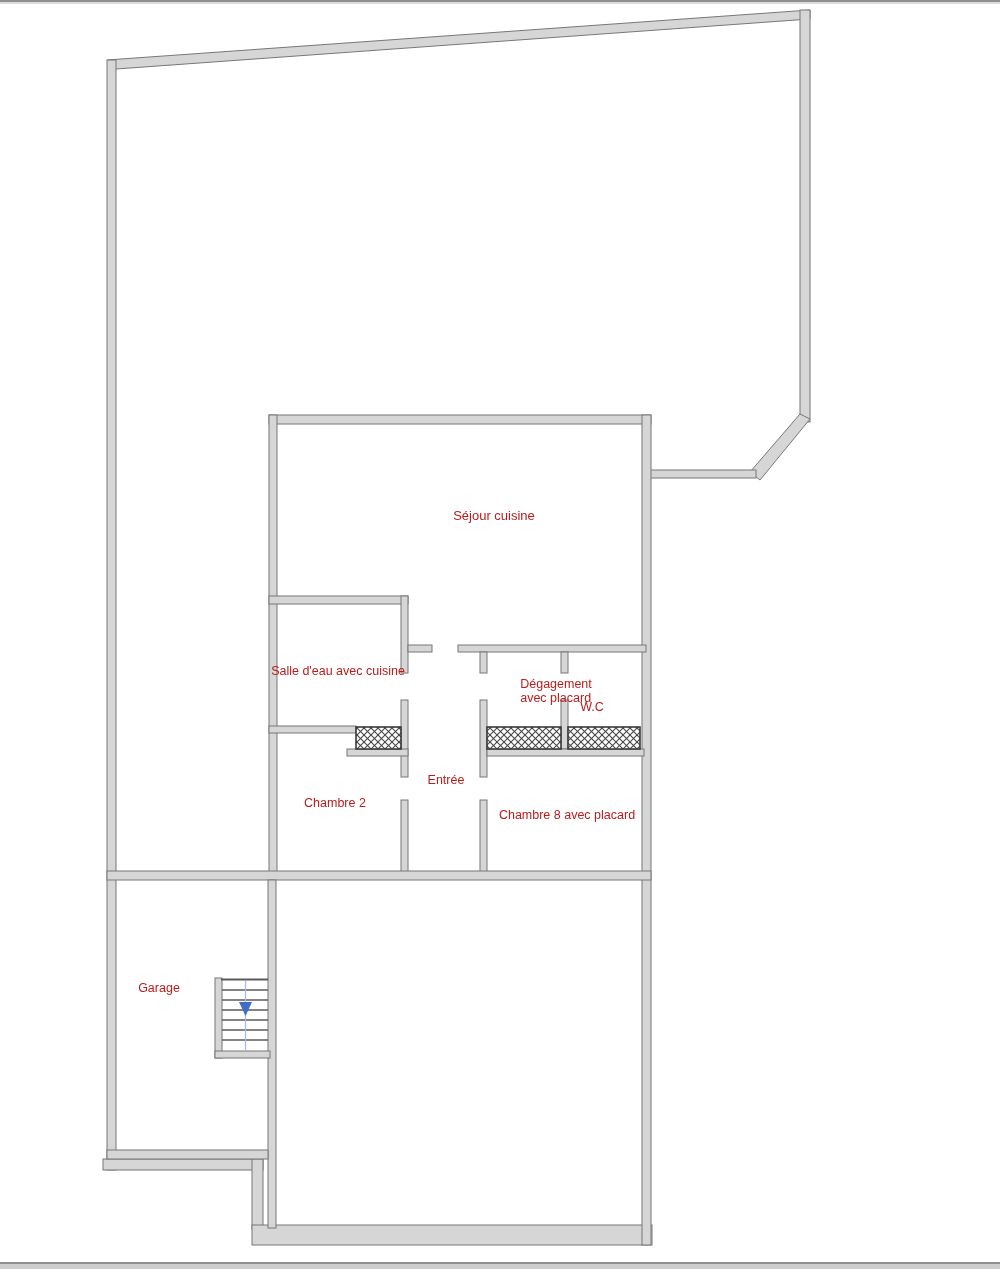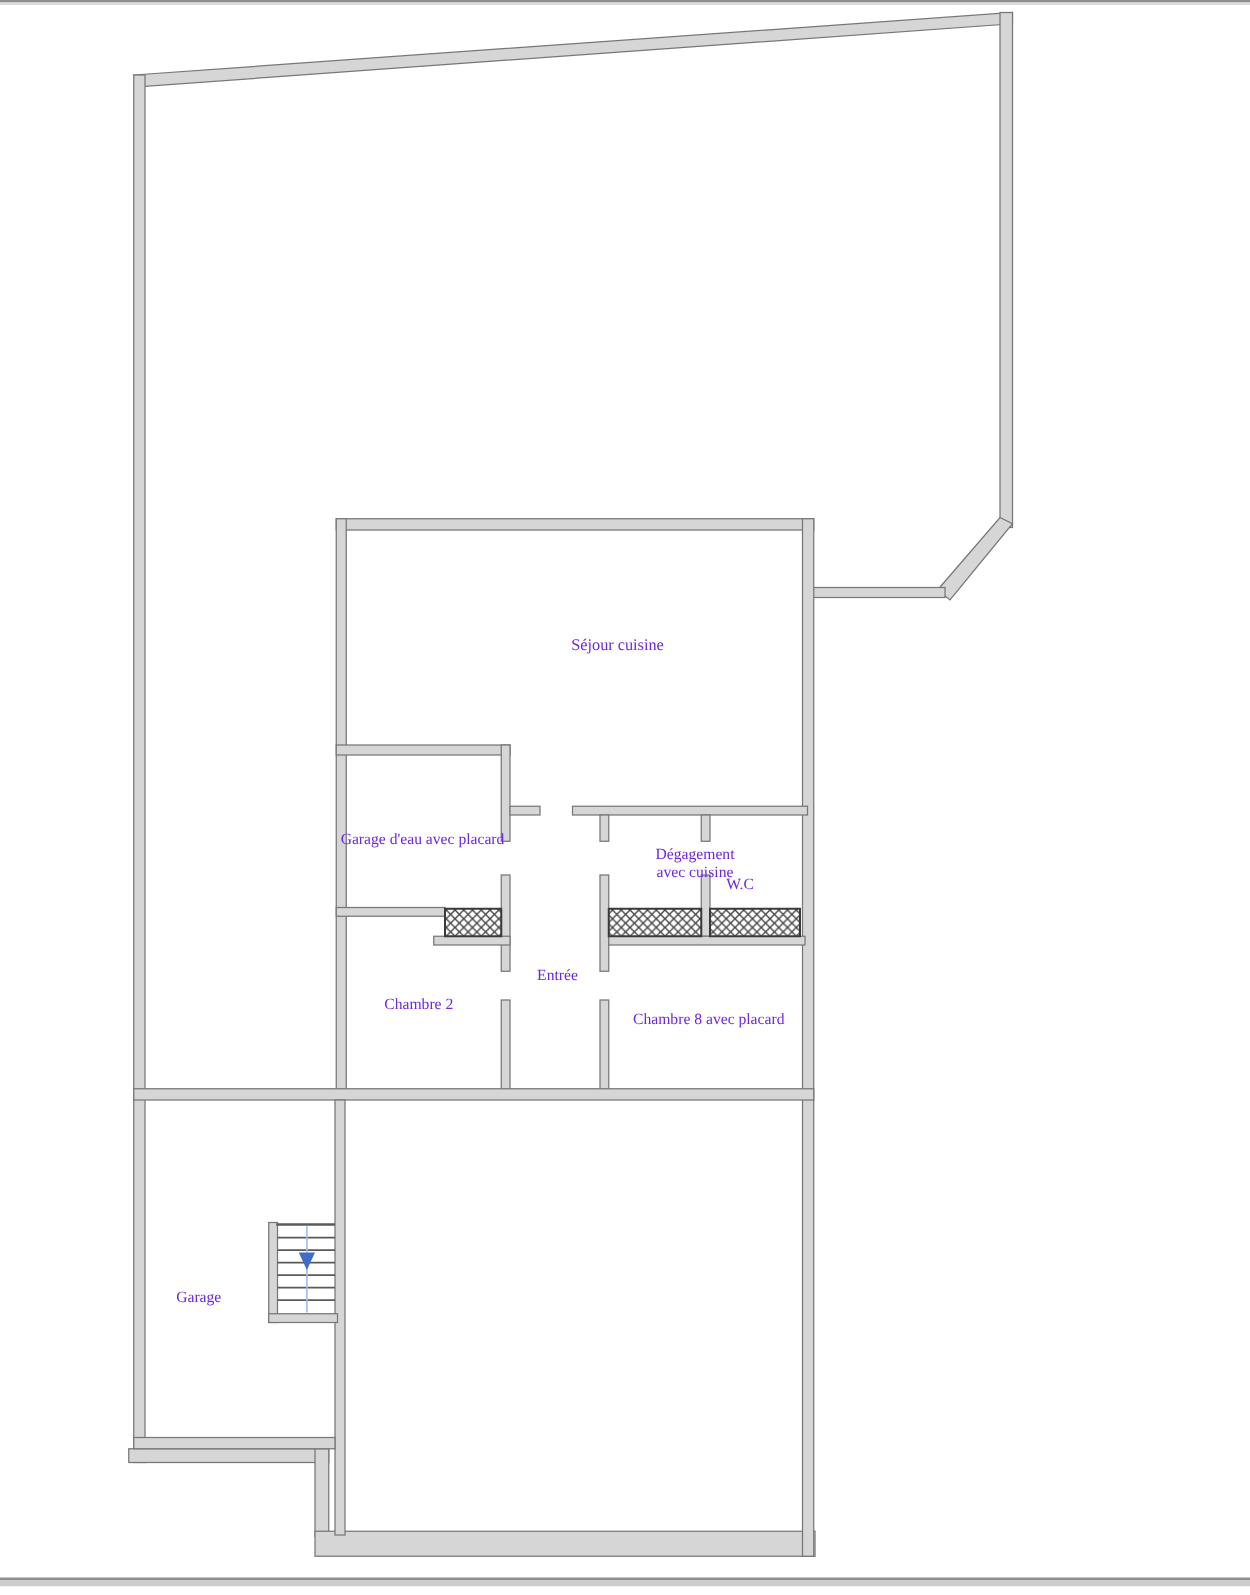--- a/index.html
+++ b/index.html
@@ -16,25 +16,23 @@
   .hatchbox { fill: url(#hatch); stroke: #3a3a3a; stroke-width: 1.6; }
   .tread { stroke: #5a5a5a; stroke-width: 1.4; }
   .tread-top { stroke: #5a5a5a; stroke-width: 2; }
   .frame-dark { fill: #8e8e8e; }
   .frame-mid { fill: #cdcdcd; }
   .frame-light { fill: #dcdcdc; }
   .label {
     position: absolute;
     transform: translate(-50%, -50%);
     font-size: 12.5px;
-    color: #6d28d9;
+    color: #b91c1c;
     white-space: nowrap;
-    text-align: center;
     line-height: 13.5px;
-    font-family: Liberation Serif, serif;
   }
 </style>
 </head>
 <body>
 
 <div class="canvas">
 
   <svg class="plan-svg" width="1000" height="1276" viewBox="0 0 1000 1276">
     <defs>
       <pattern id="hatch" width="7" height="7" patternUnits="userSpaceOnUse">
@@ -99,30 +97,30 @@
       <line class="tread" x1="222" y1="1020" x2="268" y2="1020"></line>
       <line class="tread" x1="222" y1="1030" x2="268" y2="1030"></line>
       <line class="tread" x1="222" y1="1040" x2="268" y2="1040"></line>
       <line x1="245.5" y1="981" x2="245.5" y2="1050" stroke-width="1.3" stroke="#a4bde4"></line>
       <polygon points="239,1002 252,1002 245.5,1016" fill="#3f6cc8"></polygon>
     </g>
   </svg>
 
   <div class="label" style="left:494px; top:516px; font-size:13px;">Séjour cuisine</div>
 
-  <div class="label" style="left:338px; top:672px;">Garage d'eau avec placard</div>
+  <div class="label" style="left:338px; top:672px;">Salle d'eau avec cuisine</div>
 
   <div class="label" style="left:528px; top:691px;margin-left:28px;">
     <span style="display:block;">Dégagement</span>
-    <span style="display:block;">avec cuisine</span>
+    <span style="display:block;">avec placard</span>
   </div>
 
   <div class="label" style="left:592px; top:708px;">W.C</div>
 
   <div class="label" style="left:446px; top:781px;">Entrée</div>
 
   <div class="label" style="left:335px; top:804px;">Chambre 2</div>
 
   <div class="label" style="left:567px; top:816px;">Chambre 8 avec placard</div>
 
-  <div class="label" style="left:159px; top:1038px;">Garage</div>
+  <div class="label" style="left:159px; top:989px;">Garage</div>
 
 </div>
 
 </body></html>

